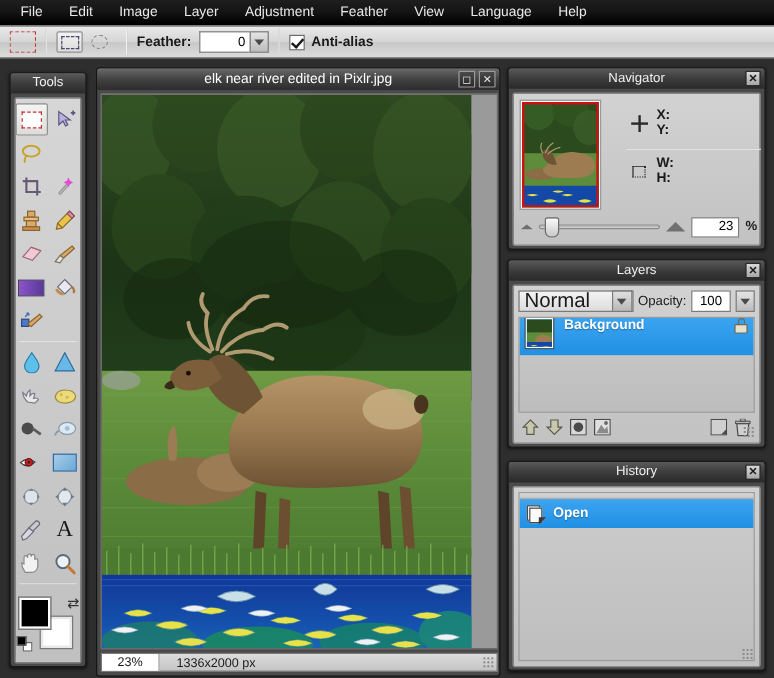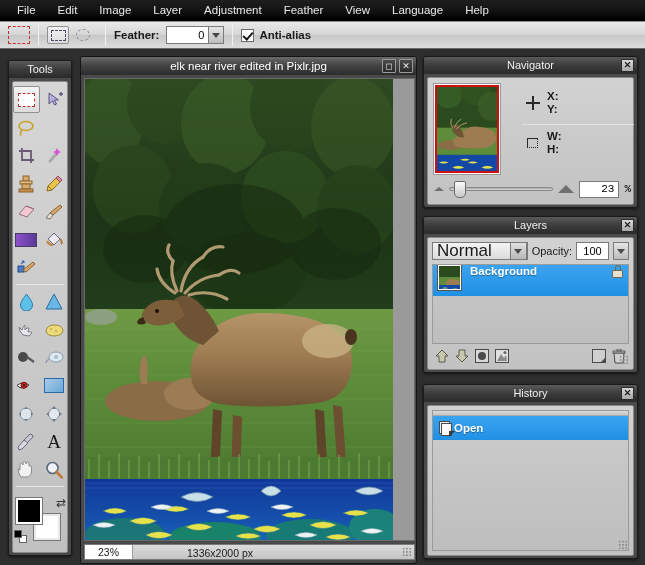--- a/index.html
+++ b/index.html
@@ -277,21 +277,21 @@
     font-size: 10.5px;
     color: #1a1a1a;
   }
   .st-zoom {
     width: 48px; height: 100%;
     background: #fff;
     border-right: 1px solid #9a9a9a;
     text-align: center;
     line-height: 14px;
   }
-  .st-dims { padding-left: 14px; margin-left: 40px; }
+  .st-dims { padding-left: 14px; }
   .grip {
     position: absolute; right: 2px; bottom: 2px;
     width: 10px; height: 10px;
     background-image:
       radial-gradient(#8a8a8a 38%, transparent 40%);
     background-size: 3.3px 3.3px;
   }
 
   
   #navigator { left: 423px; top: 56px; width: 215px; height: 152px; }
@@ -323,21 +323,21 @@
   .nav-labels { font-weight: bold; font-size: 11.5px; line-height: 13px; }
   .nav-divider {
     position: absolute; left: 94px; top: 46px;
     width: 112px; height: 1px;
     background: #adadad; border-bottom: 1px solid #e2e2e2;
   }
   .nav-slider-row {
     position: absolute;
     left: 6px; bottom: 5px;
     width: 197px; height: 20px;
-    display: flex; align-items: center; gap: 5px; font-family: Liberation Mono, monospace;
+    display: flex; align-items: center; gap: 5px;
   }
   .tri-small { width:0;height:0;border-left:5px solid transparent;border-right:5px solid transparent;border-bottom:4px solid #707070; cursor:pointer;}
   .tri-big { width:0;height:0;border-left:8px solid transparent;border-right:8px solid transparent;border-bottom:8px solid #707070; cursor:pointer;}
   .slider-track {
     flex: 1; height: 4px;
     background: linear-gradient(to bottom,#a8a8a8,#d8d8d8);
     border: 1px solid #8a8a8a;
     border-radius: 2px;
     position: relative;
     cursor: pointer;
@@ -453,20 +453,21 @@
   .hist-topbar {
     height: 5px;
     background: linear-gradient(to bottom,#dadada,#c6c6c6);
     border-bottom: 1px solid #aaa;
   }
   .hist-row {
     height: 24px;
     background: linear-gradient(to bottom,#3ba4f0,#2090e4);
     display: flex; align-items: center;
     padding-left: 6px;
+    gap: 7px;
     cursor: pointer;
   }
   .hist-ico {
     width: 15px; height: 15px;
     position: relative;
   }
   .hist-doc {
     position: absolute; left:0; top:0;
     width: 11px; height: 13px;
     background: #f2f2f2;

